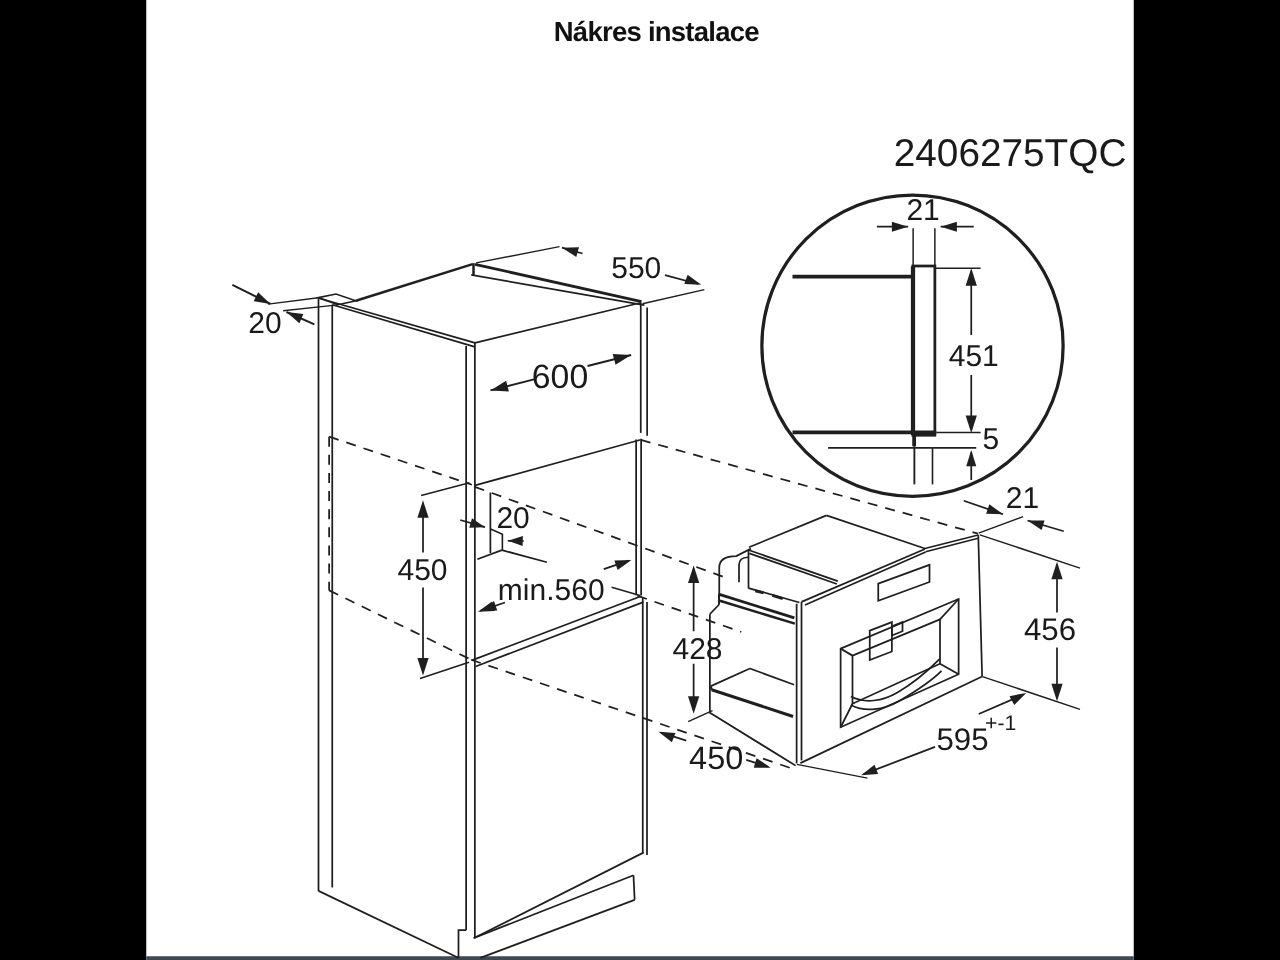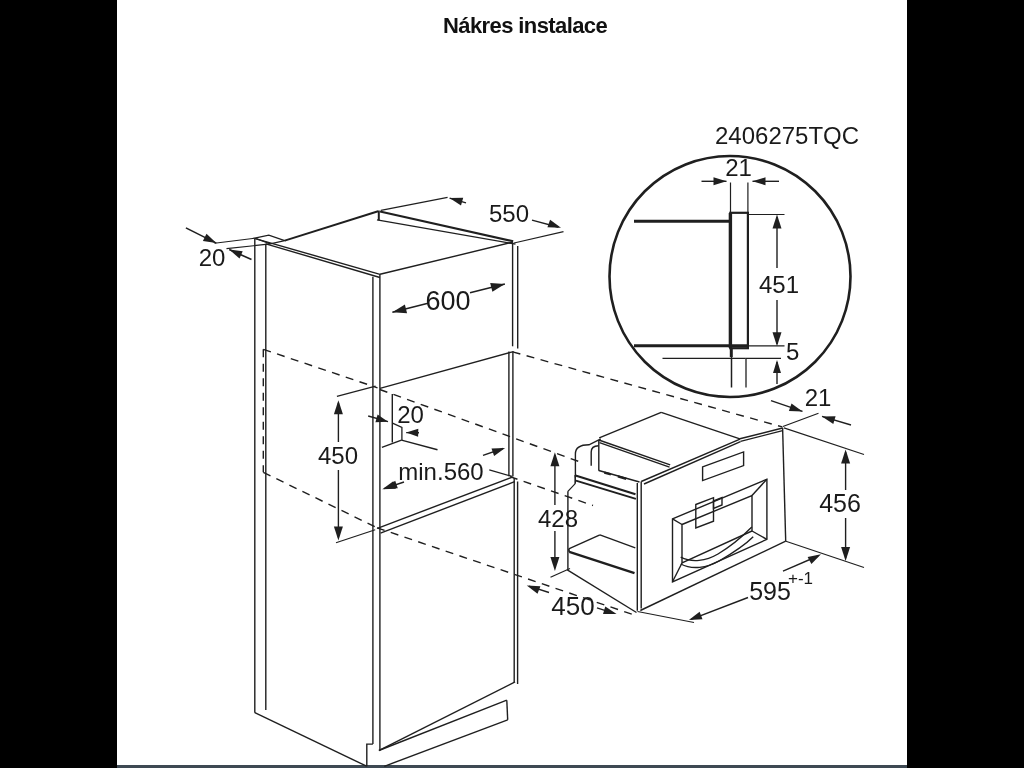--- a/index.html
+++ b/index.html
@@ -1,21 +1,21 @@
 <!DOCTYPE html>
 <html><head>
 <meta charset="utf-8">
 <style>
   html,body { margin:0; padding:0; }
   .page { position:relative; width:1024px; height:768px; background:#ffffff; overflow:hidden; }
   .bar { position:absolute; top:0; height:768px; background:#000; }
   .title { position:absolute; top:13px; left:443px; letter-spacing:-0.6px;
            font-family:'Liberation Sans',sans-serif; font-size:22px; font-weight:bold; color:#111; }
-  .code { position:absolute; top:122px; left:715px;
-           font-family:'Liberation Sans',sans-serif; font-size:24px; color:#1a1a1a; }
+  .code { position:absolute; top:105px; left:715px;
+           font-family:'Liberation Sans',sans-serif; font-size:31px; color:#1a1a1a; }
   .rule { position:absolute; left:117px; width:790px; top:765px; height:3px; background:#3e4953; }
 </style>
 </head>
 <body>
 <div class="page">
   <div class="bar" style="left:0; width:117px;"></div>
   <div class="bar" style="left:907px; width:117px;"></div>
   <div class="title">Nákres instalace</div>
   <div class="code">2406275TQC</div>
   <div class="rule"></div>

